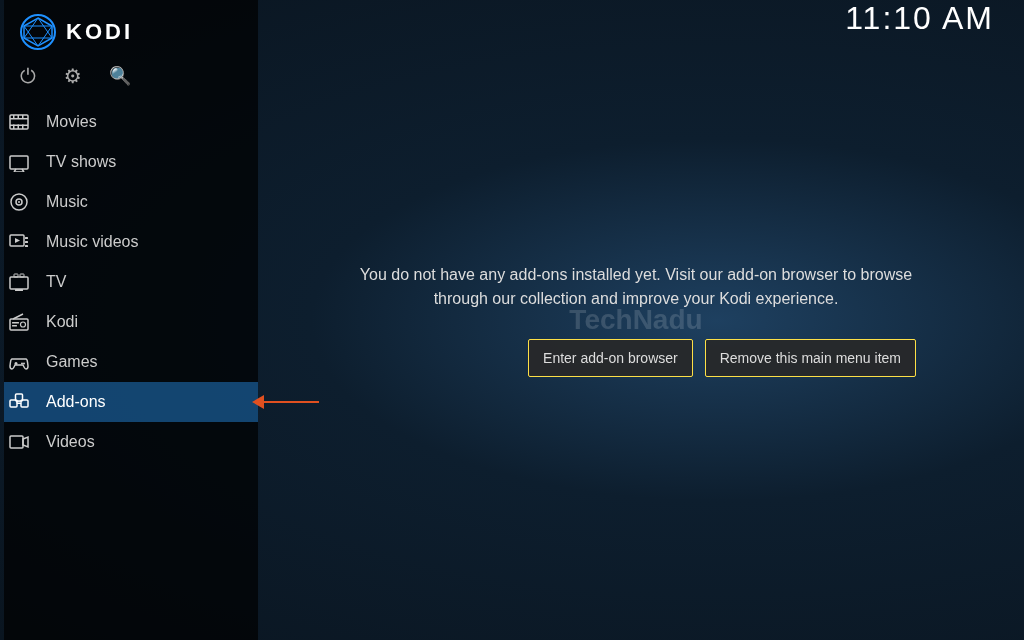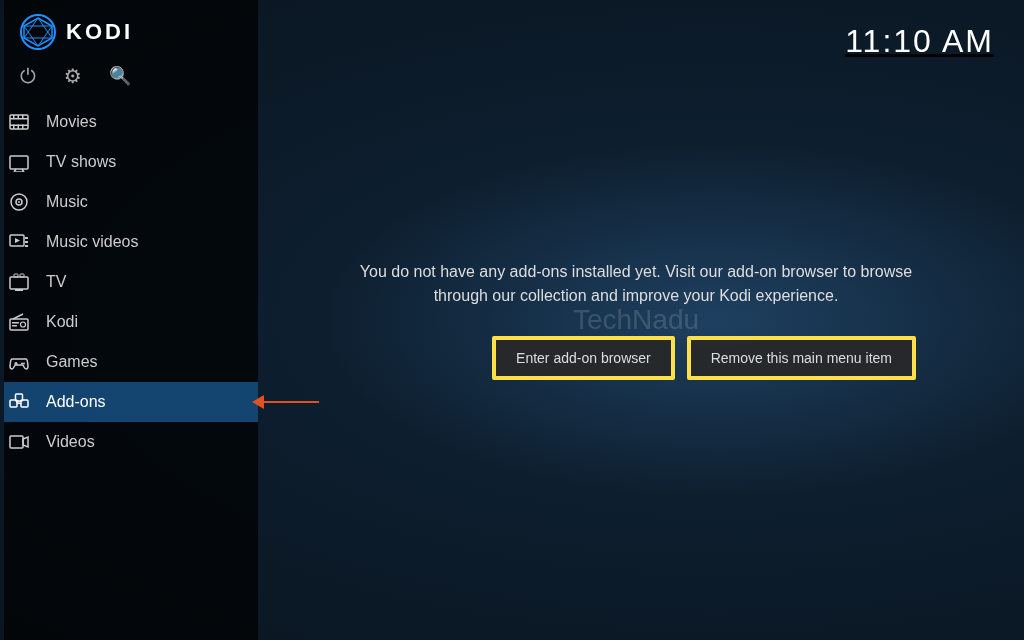--- a/index.html
+++ b/index.html
@@ -143,25 +143,24 @@
     }
 
     
     .header {
       position: absolute;
       top: 0;
       right: 0;
       left: 248px;
       height: 60px;
       display: flex;
-      align-items: flex-end;
+      align-items: flex-start;
       justify-content: flex-end;
       padding: 0 30px;
       z-index: 5;
-      text-decoration: underline;
     }
 
     .clock {
       color: #fff;
       font-size: 32px;
       font-weight: 300;
       letter-spacing: 2px;
     }
 
     
@@ -193,36 +192,36 @@
       line-height: 1.5;
     }
 
     .watermark {
       position: absolute;
       top: 50%;
       left: 50%;
       transform: translate(-50%, -50%);
       color: rgba(255,255,255,0.15);
       font-size: 28px;
-      font-weight: normal;
+      font-weight: bold;
       pointer-events: none;
       z-index: 1;
       white-space: nowrap;
     }
 
     .buttons-row {
       display: flex;
       gap: 12px;
     }
 
     .action-button {
       background: rgba(40, 40, 40, 0.9);
-      border: 4px solid #fde047;
+      border: 1px solid #fde047;
       color: #ddd;
-      padding: 10px 20px;
+      padding: 10px 14px;
       font-size: 14px;
       cursor: pointer;
       border-radius: 2px;
     }
 
     
     svg {
       display: block;
     }
   </style>

